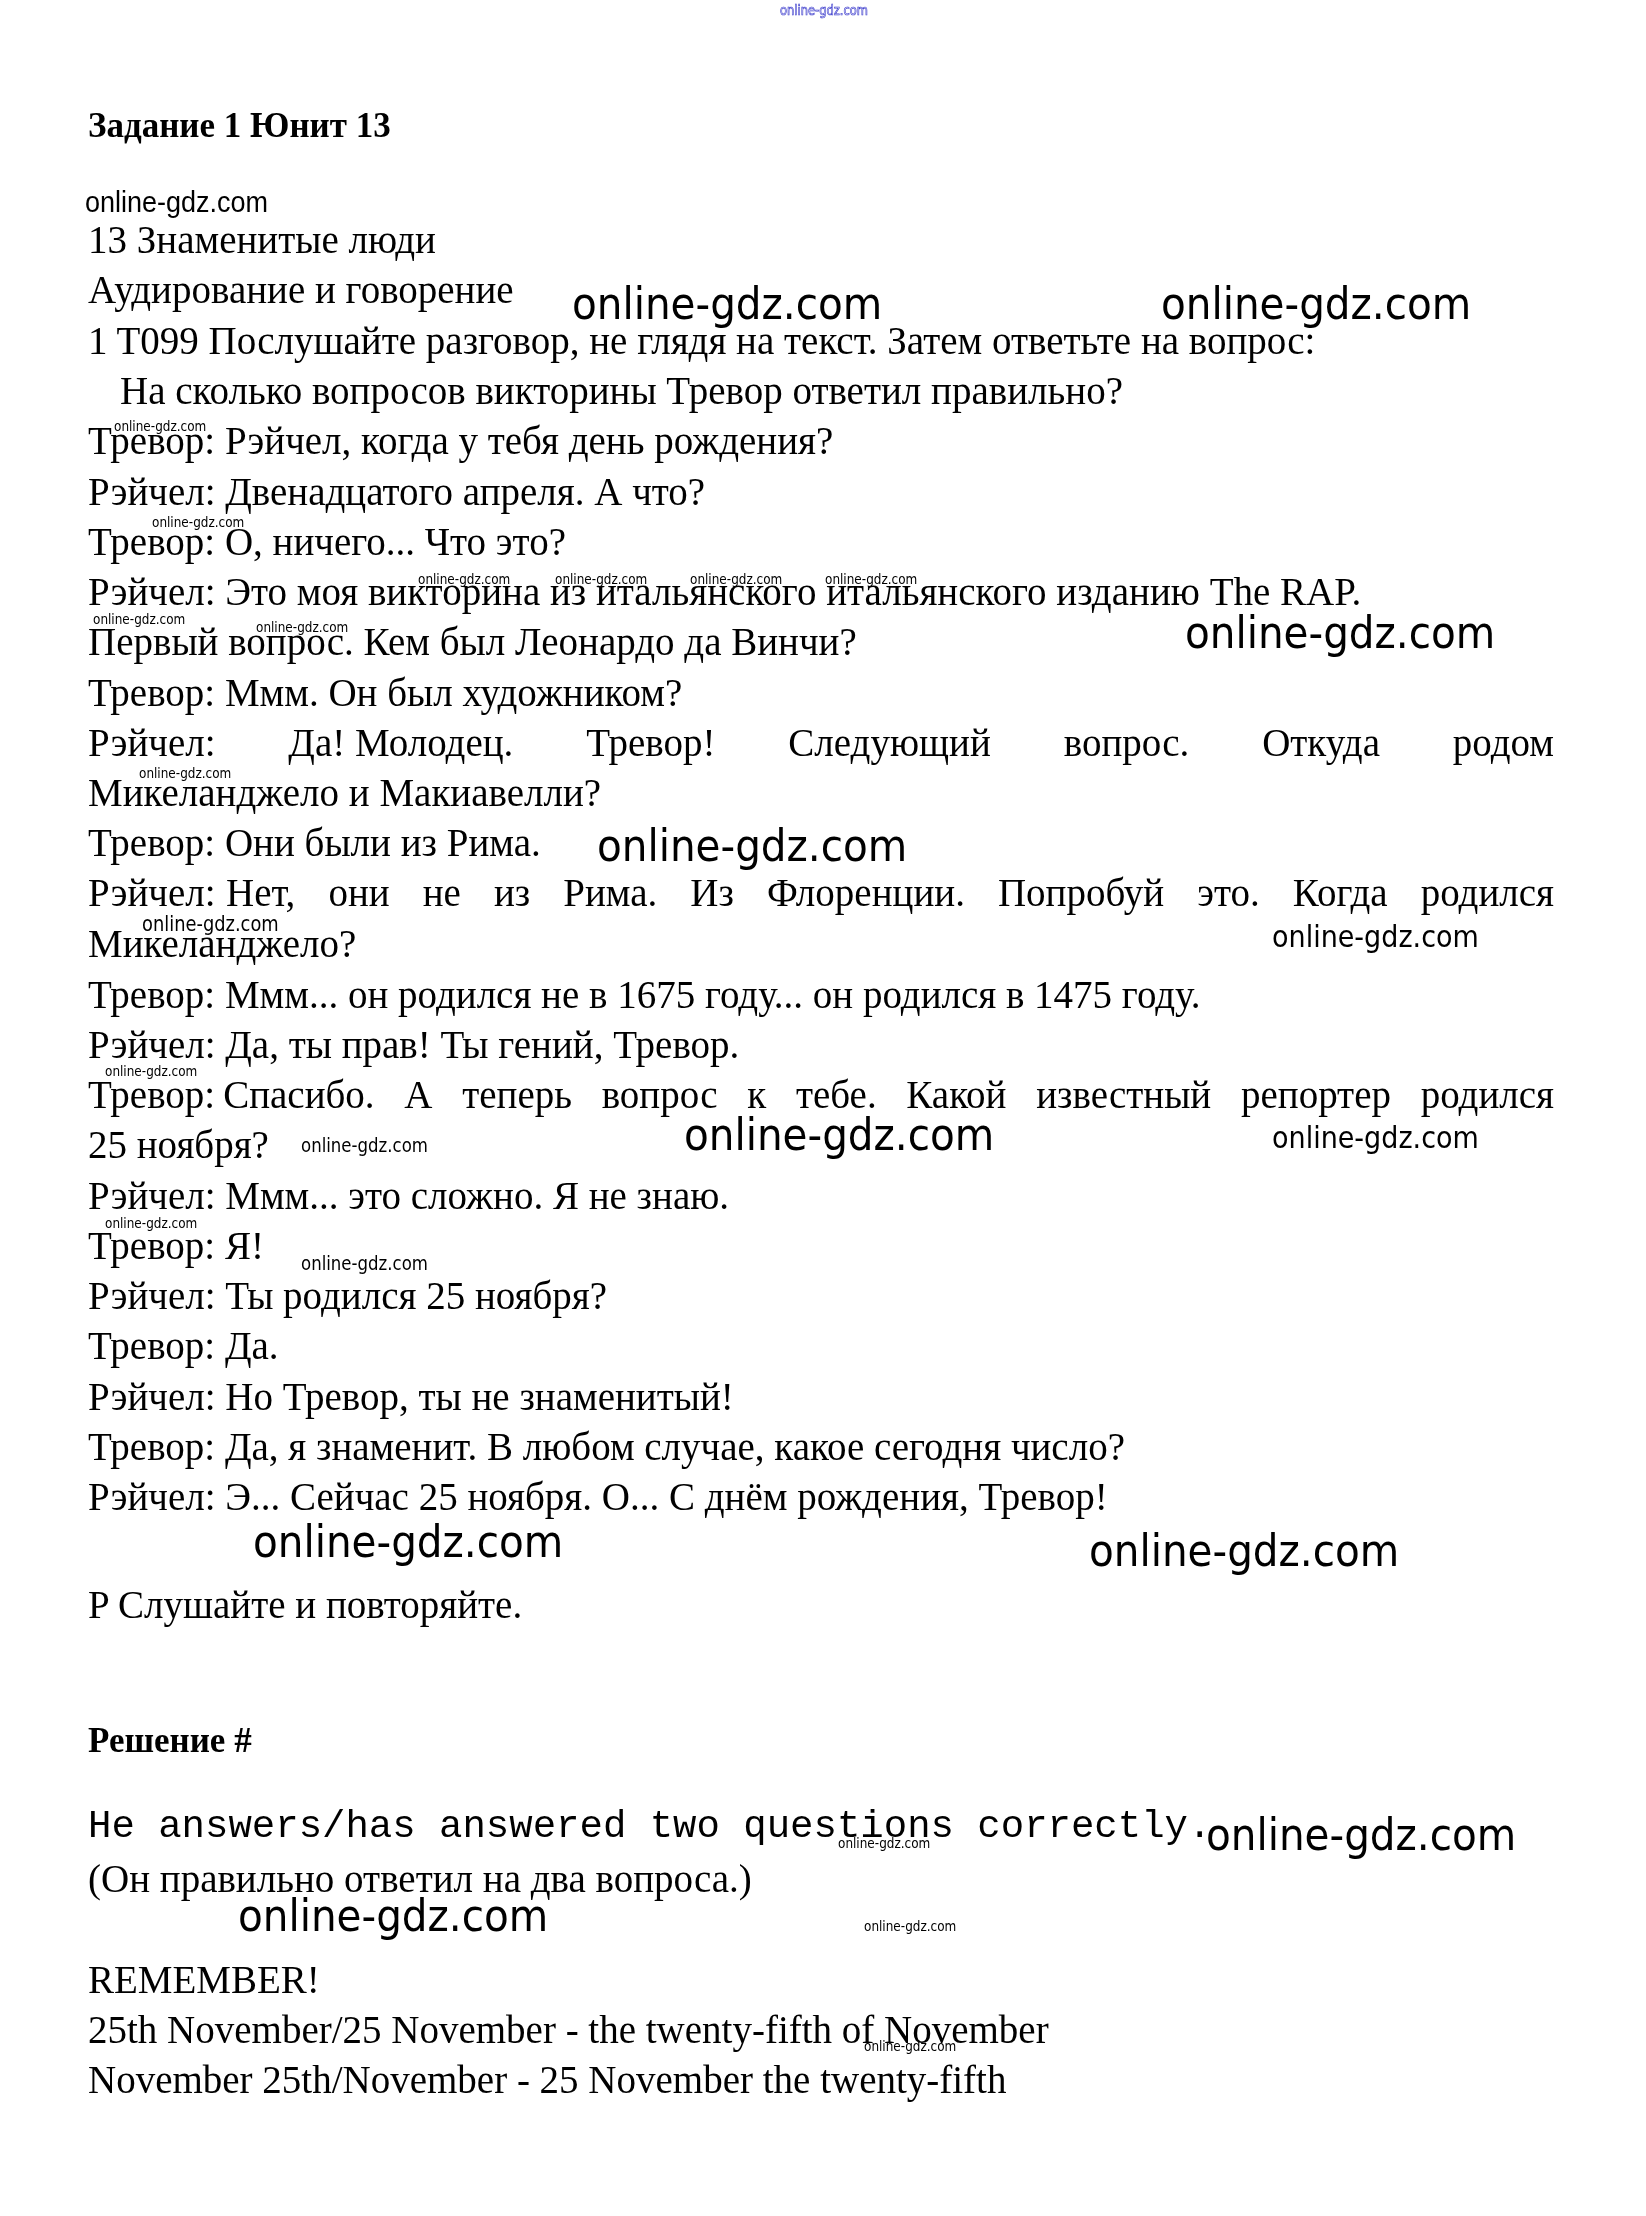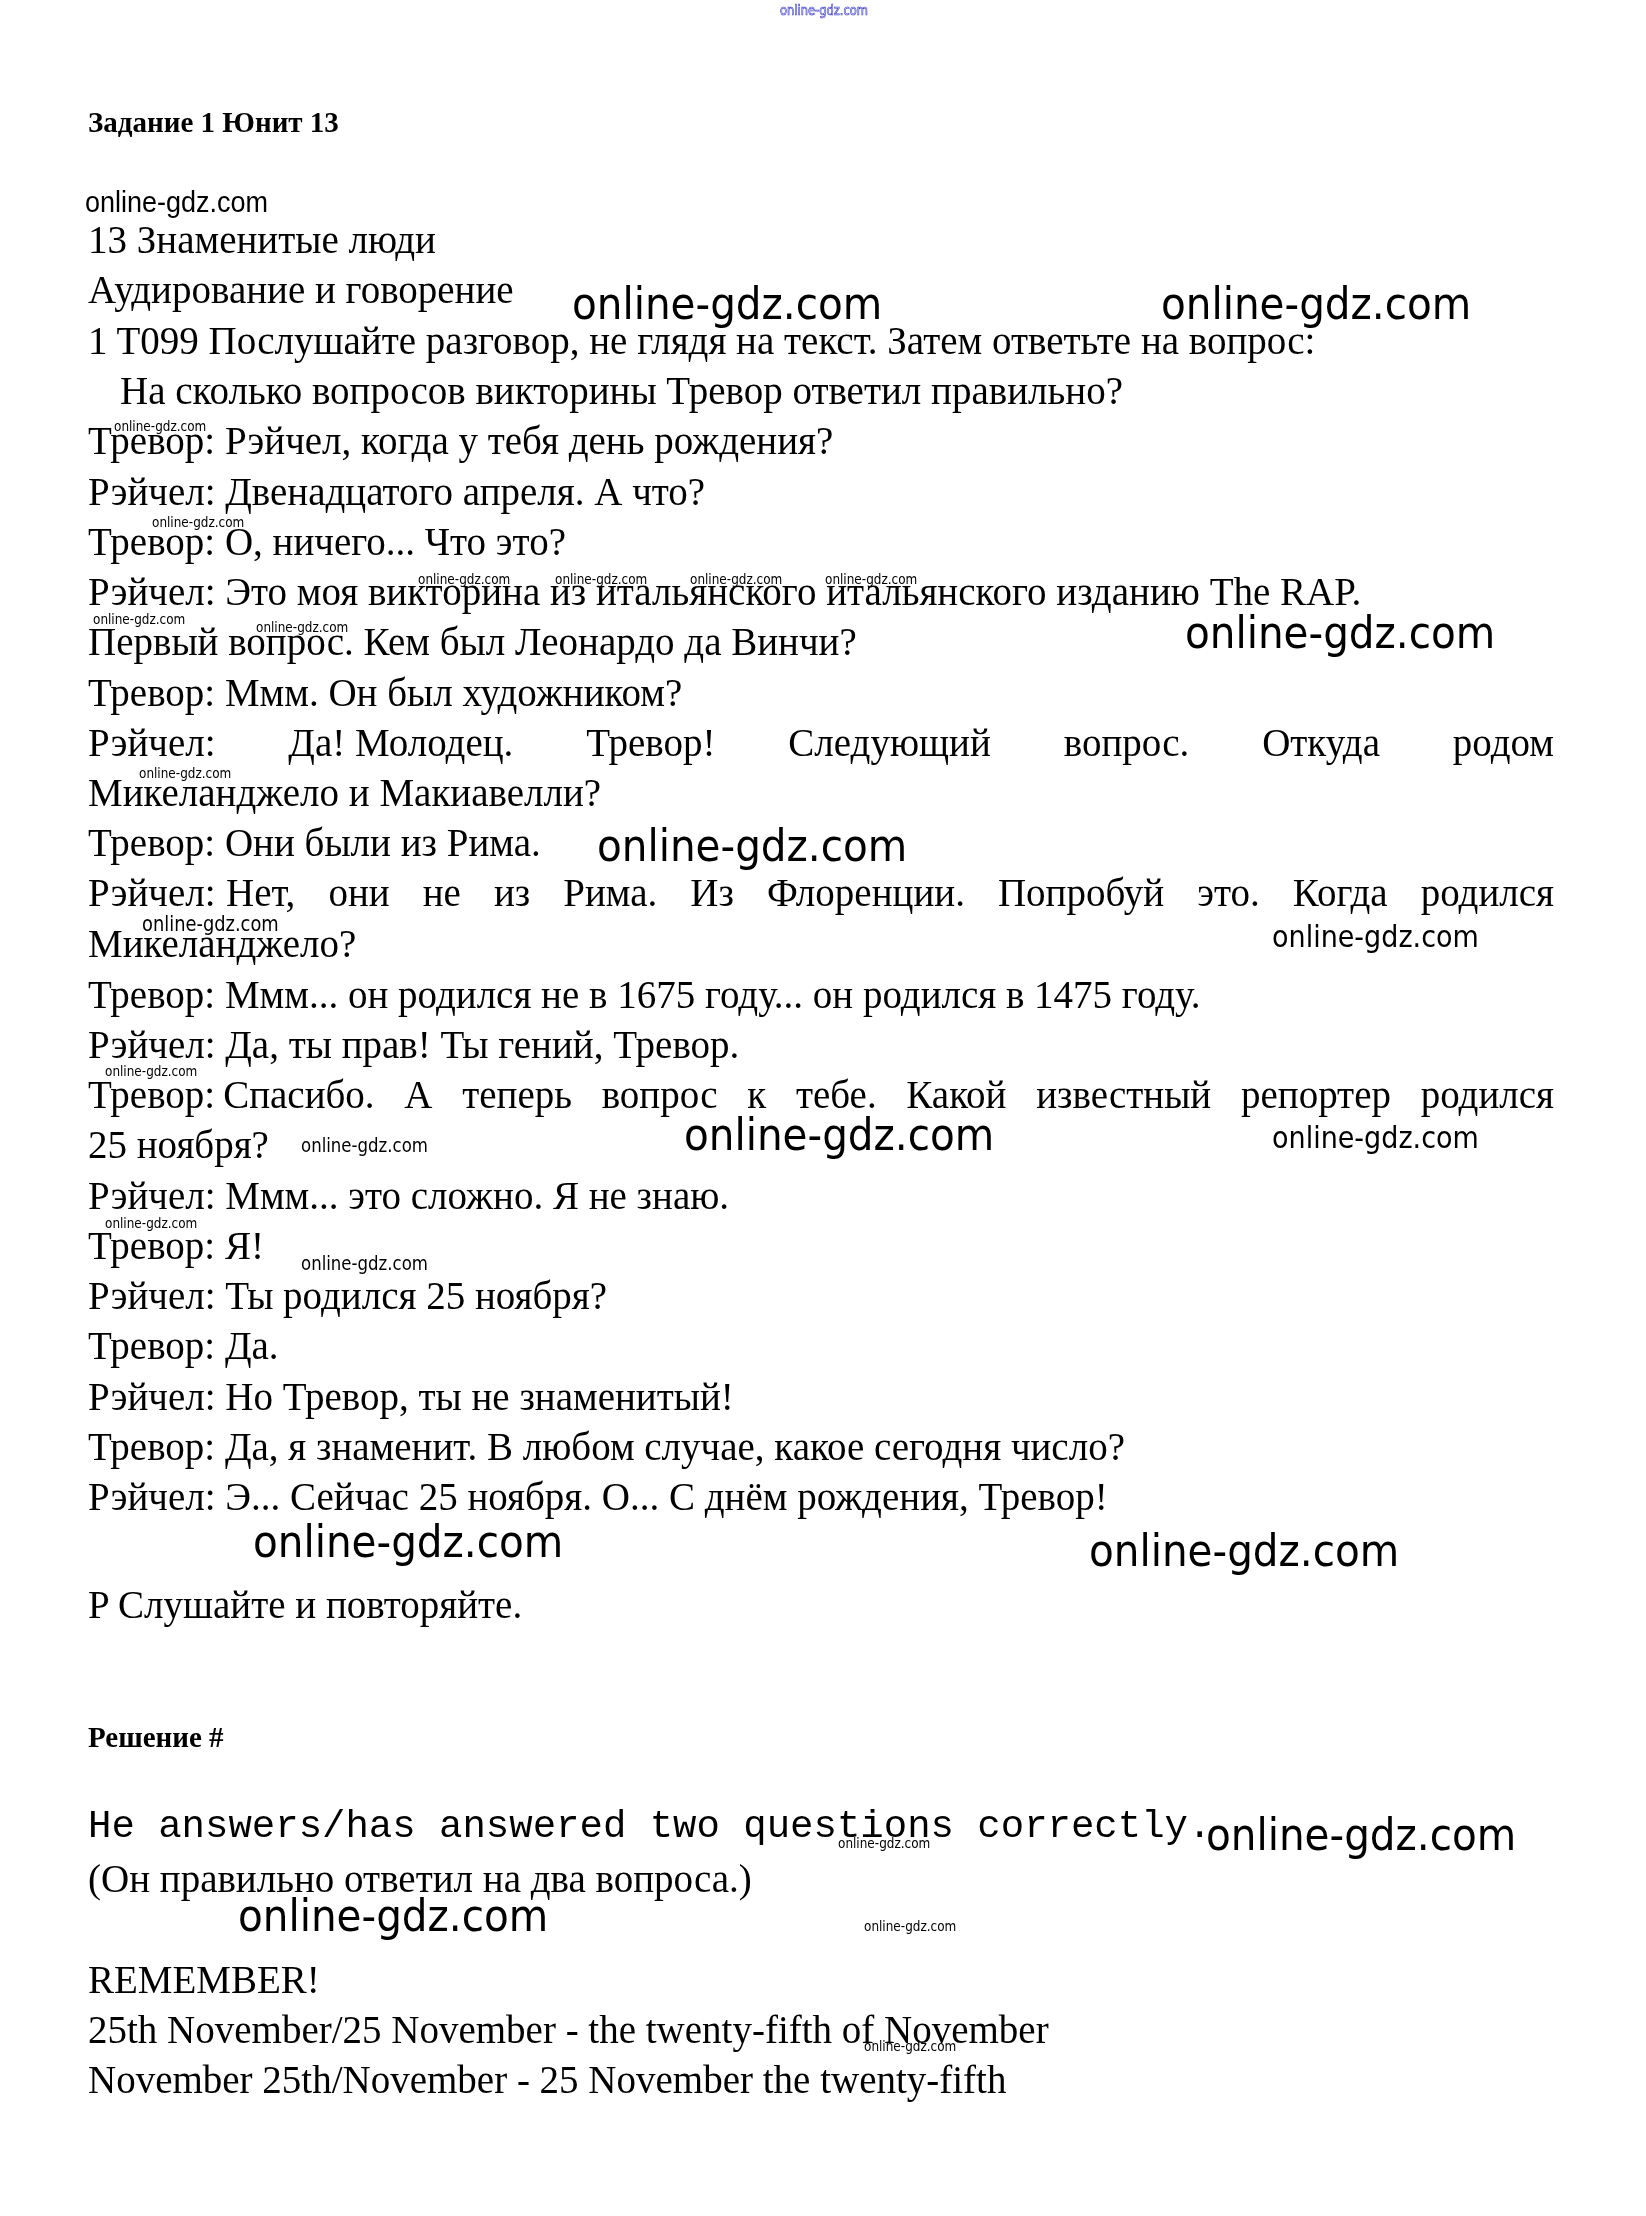--- a/index.html
+++ b/index.html
@@ -1,20 +1,20 @@
 <!DOCTYPE html>
 <html style="font-size:12px"><head>
 <meta charset="utf-8">
 <style>
   html, body { margin: 0; padding: 0; background: #ffffff; }
   body { width: 1647px; height: 2216px; position: relative; overflow: hidden; color: #000; }
   .abs { position: absolute; white-space: nowrap; }
   .serif { font-family: "Liberation Serif", "DejaVu Serif", serif; }
   .sans { font-family: "Liberation Sans", "DejaVu Sans", sans-serif; }
-  .h { font-size: 29px; font-weight: bold; }
+  .h { font-size: 35px; font-weight: bold; }
   .t { font-size: 39px; line-height: 45px; }
   .wm-big { font-size: 45px; font-family: "DejaVu Sans", sans-serif; transform: scaleX(0.9); transform-origin: left top; }
   .wm-mid { font-size: 30px; font-family: "DejaVu Sans", sans-serif; transform: scaleX(0.9); transform-origin: left top; }
   .wm-sm { font-size: 14.2px; font-family: "DejaVu Sans", sans-serif; transform: scaleX(0.85); transform-origin: left top; }
   .wm-top { font-size: 13.5px; font-family: "DejaVu Sans", sans-serif; color: transparent; -webkit-text-stroke: 0.7px #3a3acc; transform: scaleX(0.85); transform-origin: left top; }
   .just { width: 1466px; display: flex; justify-content: space-between; }
 </style>
 </head>
 <body>
 

